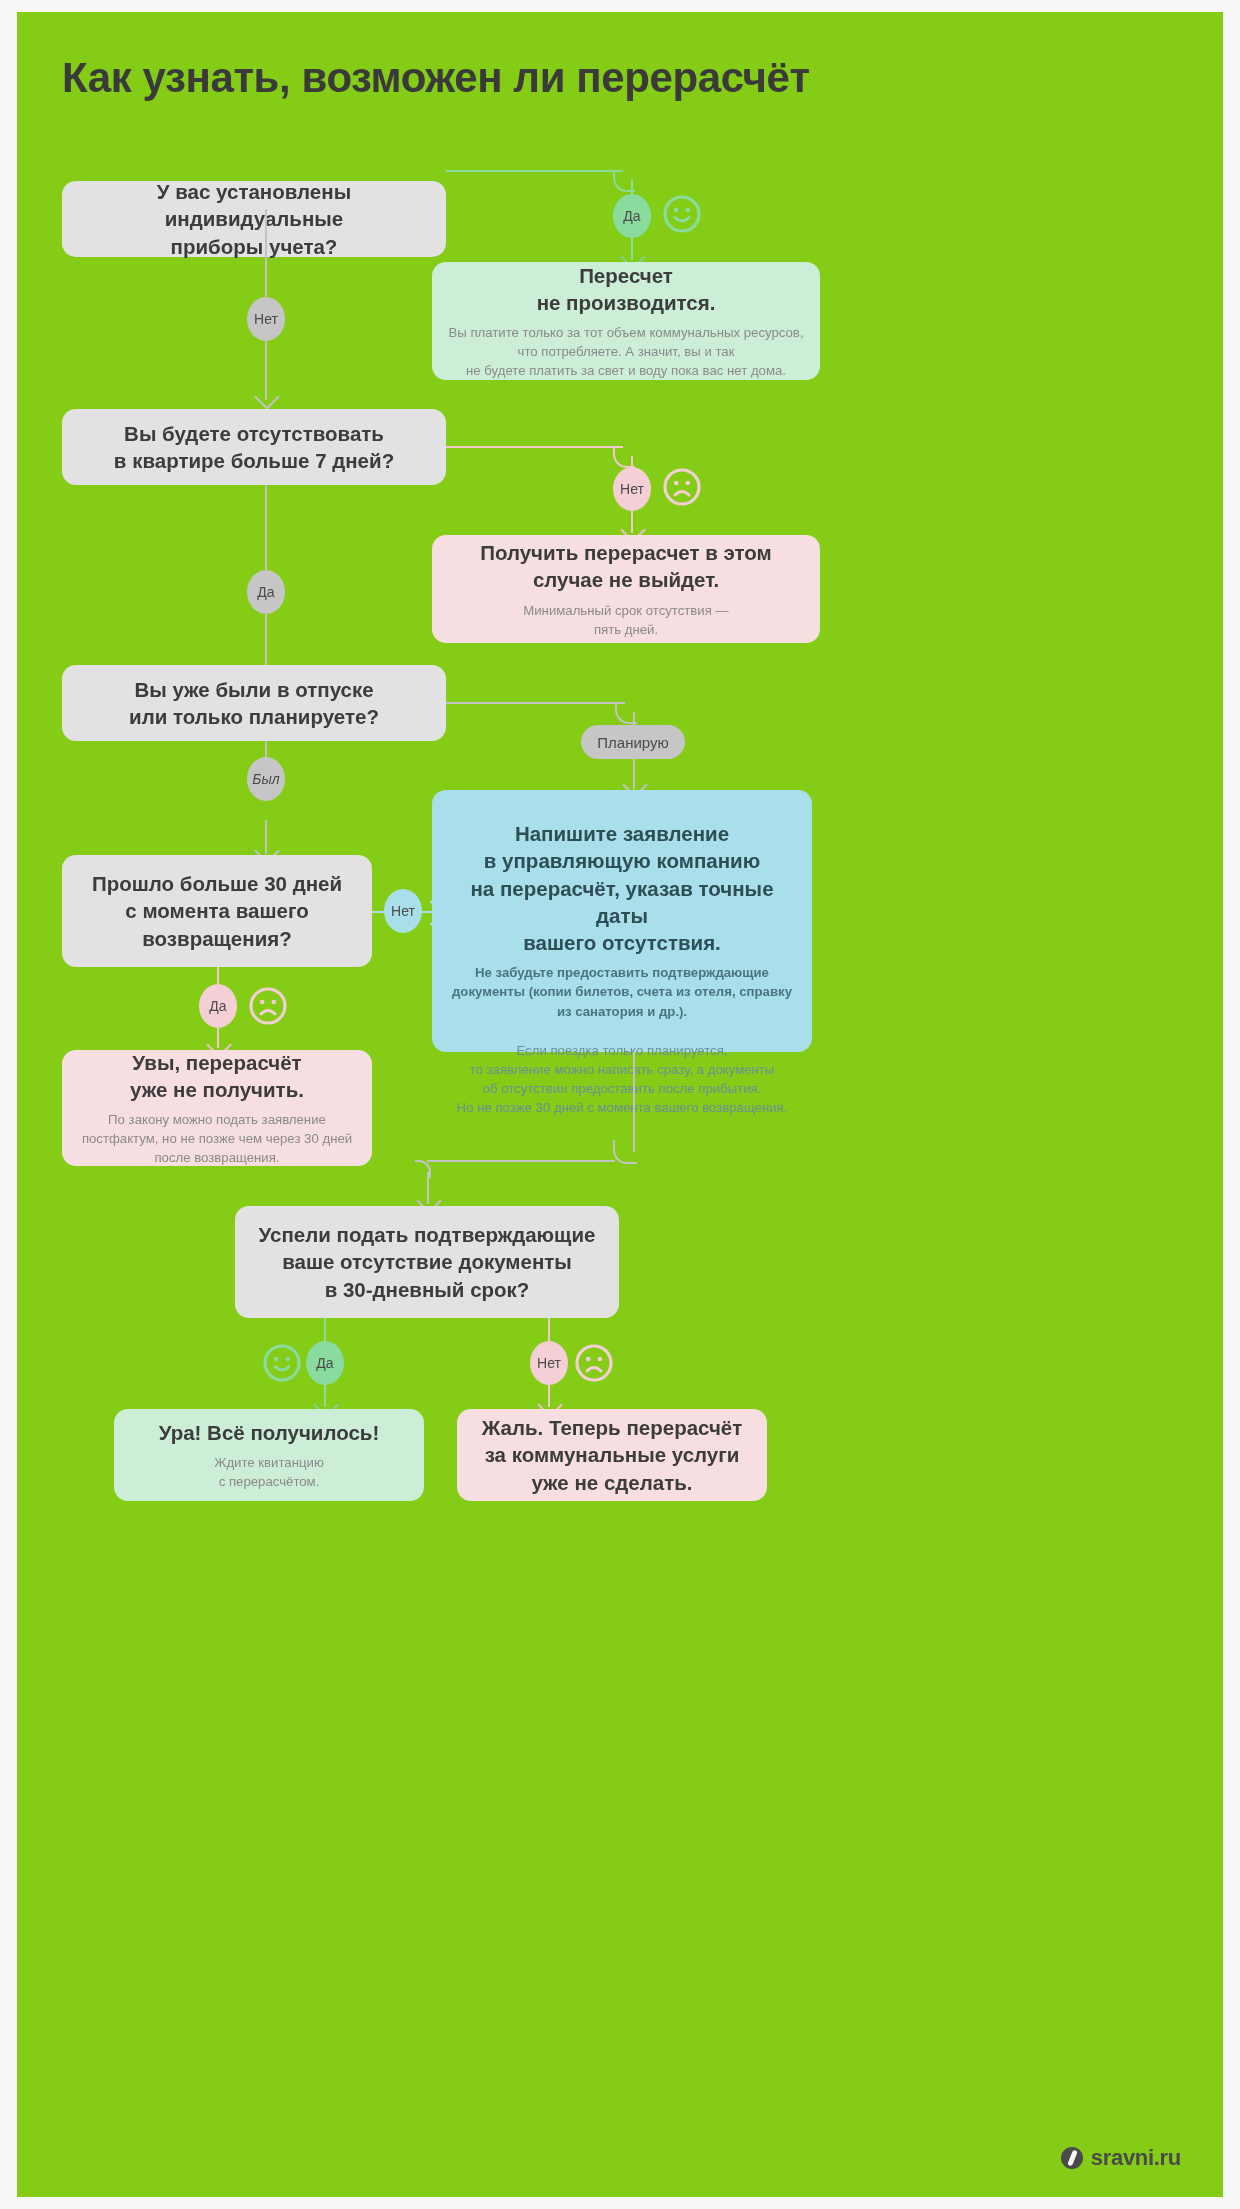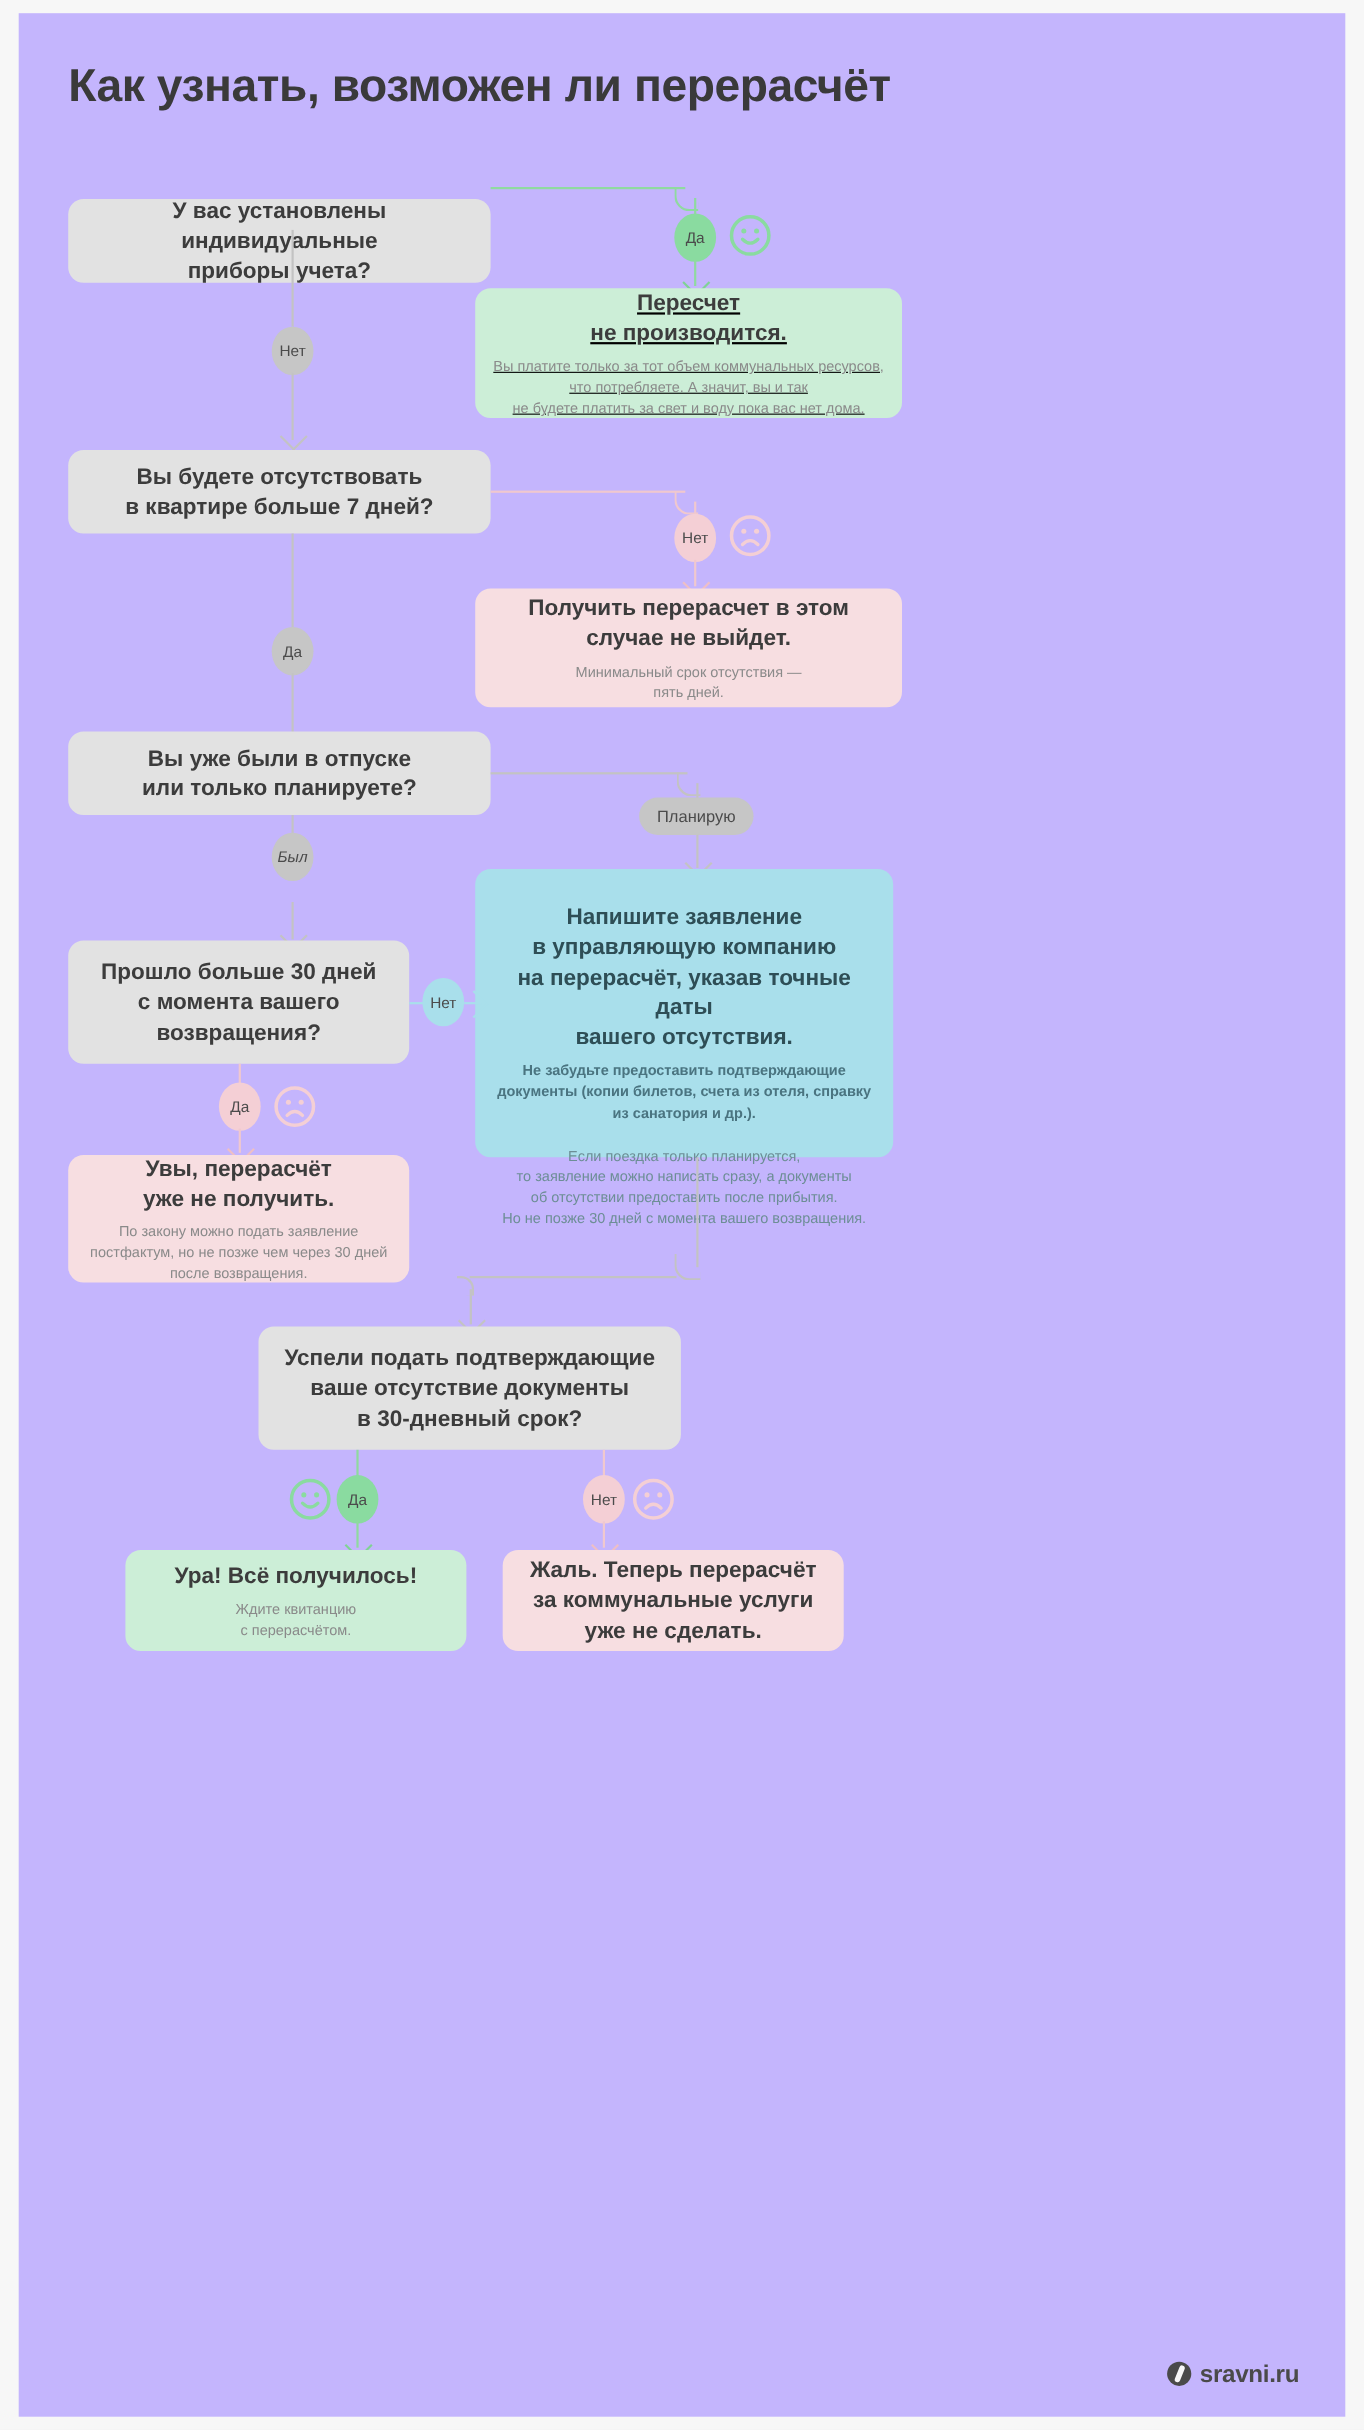--- a/index.html
+++ b/index.html
@@ -18,21 +18,21 @@
     margin: 0 auto;
     background: #f7f7f7;
     overflow: hidden;
   }
   #canvas {
     position: absolute;
     left: 17px;
     top: 12px;
     width: 1206px;
     height: 2185px;
-    background: #c4b5fd;
+    background: #84cc16;
   }
 
   
   .title {
     position: absolute;
     left: 45px;
     top: 42px;
     width: 1100px;
     font-size: 42px;
     font-weight: 700;
@@ -218,21 +218,21 @@
     <div class="ln g v" style="left:614px; top:224px; height:24px;"></div>
     <div class="arrow g" style="left:607px; top:236px;"></div>
 
     <div class="ln v" style="left:248px; top:197px; height:88px;"></div>
     <div class="badge gray" style="left:230px; top:285px;">
       <span>Нет</span>
     </div>
     <div class="ln v" style="left:248px; top:327px; height:61px;"></div>
     <div class="arrow" style="left:241px; top:376px;"></div>
 
-    <div class="node green" style="left:415px; top:250px; width:388px; height:118px;text-decoration:underline;">
+    <div class="node green" style="left:415px; top:250px; width:388px; height:118px;">
       <div class="head">Пересчет
 не производится.</div>
       <div class="sub">Вы платите только за тот объем коммунальных ресурсов,
 что потребляете. А значит, вы и так
 не будете платить за свет и воду пока вас нет дома.</div>
     </div>
 
     <div class="node q" style="left:45px; top:397px; width:384px; height:76px;">
       <div class="head">Вы будете отсутствовать
 в квартире больше 7 дней?</div>

